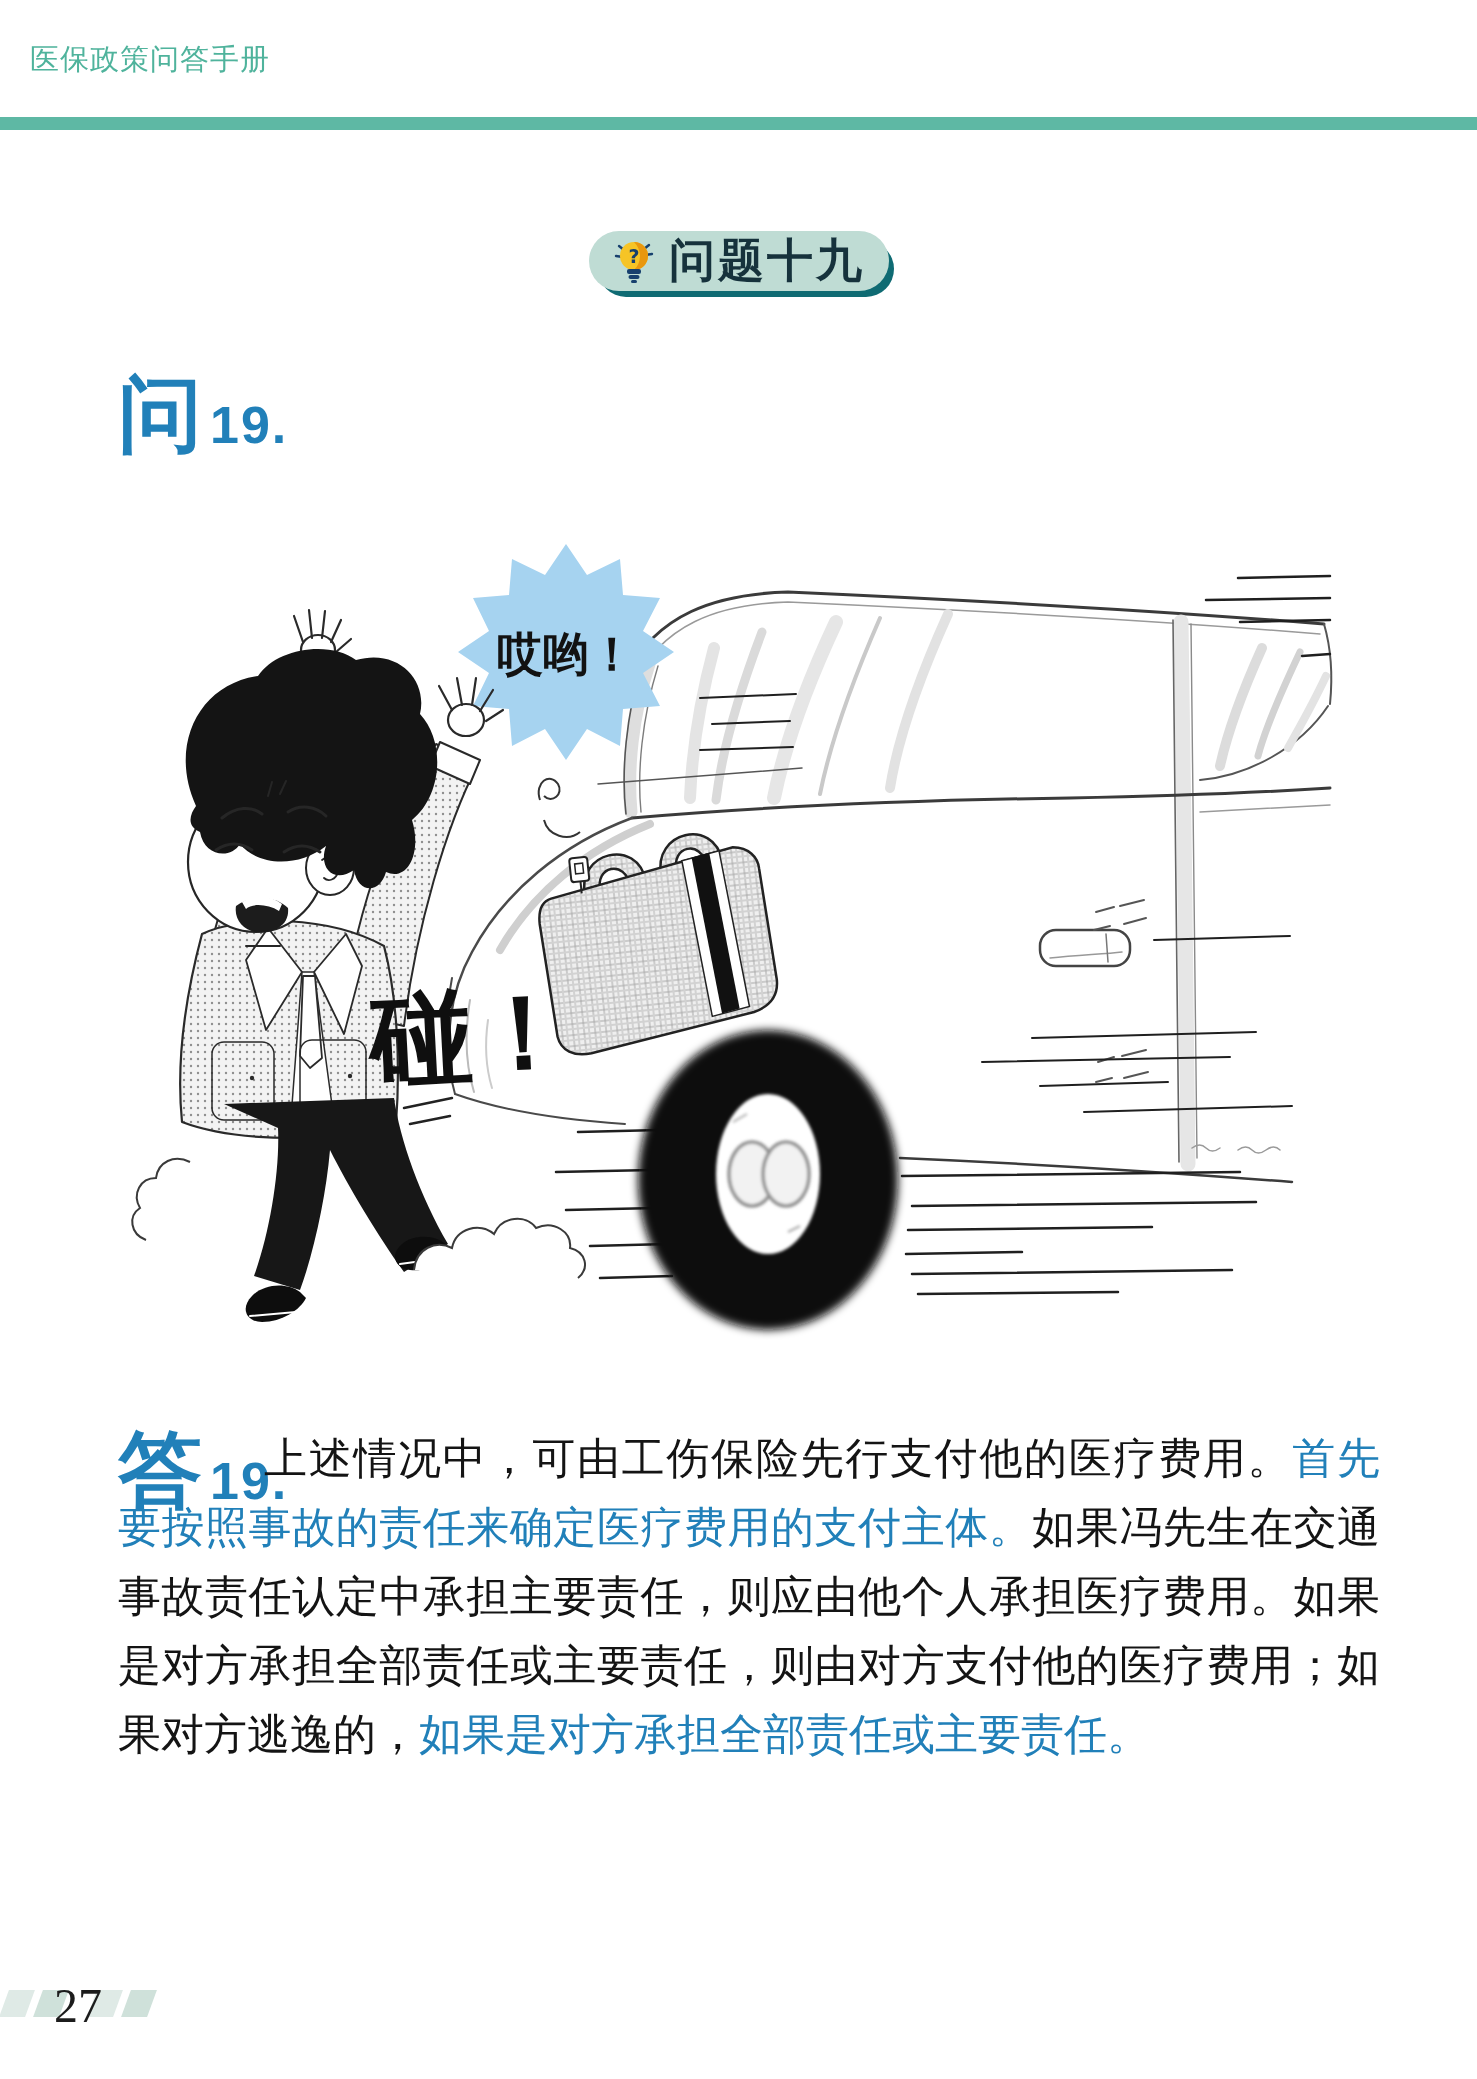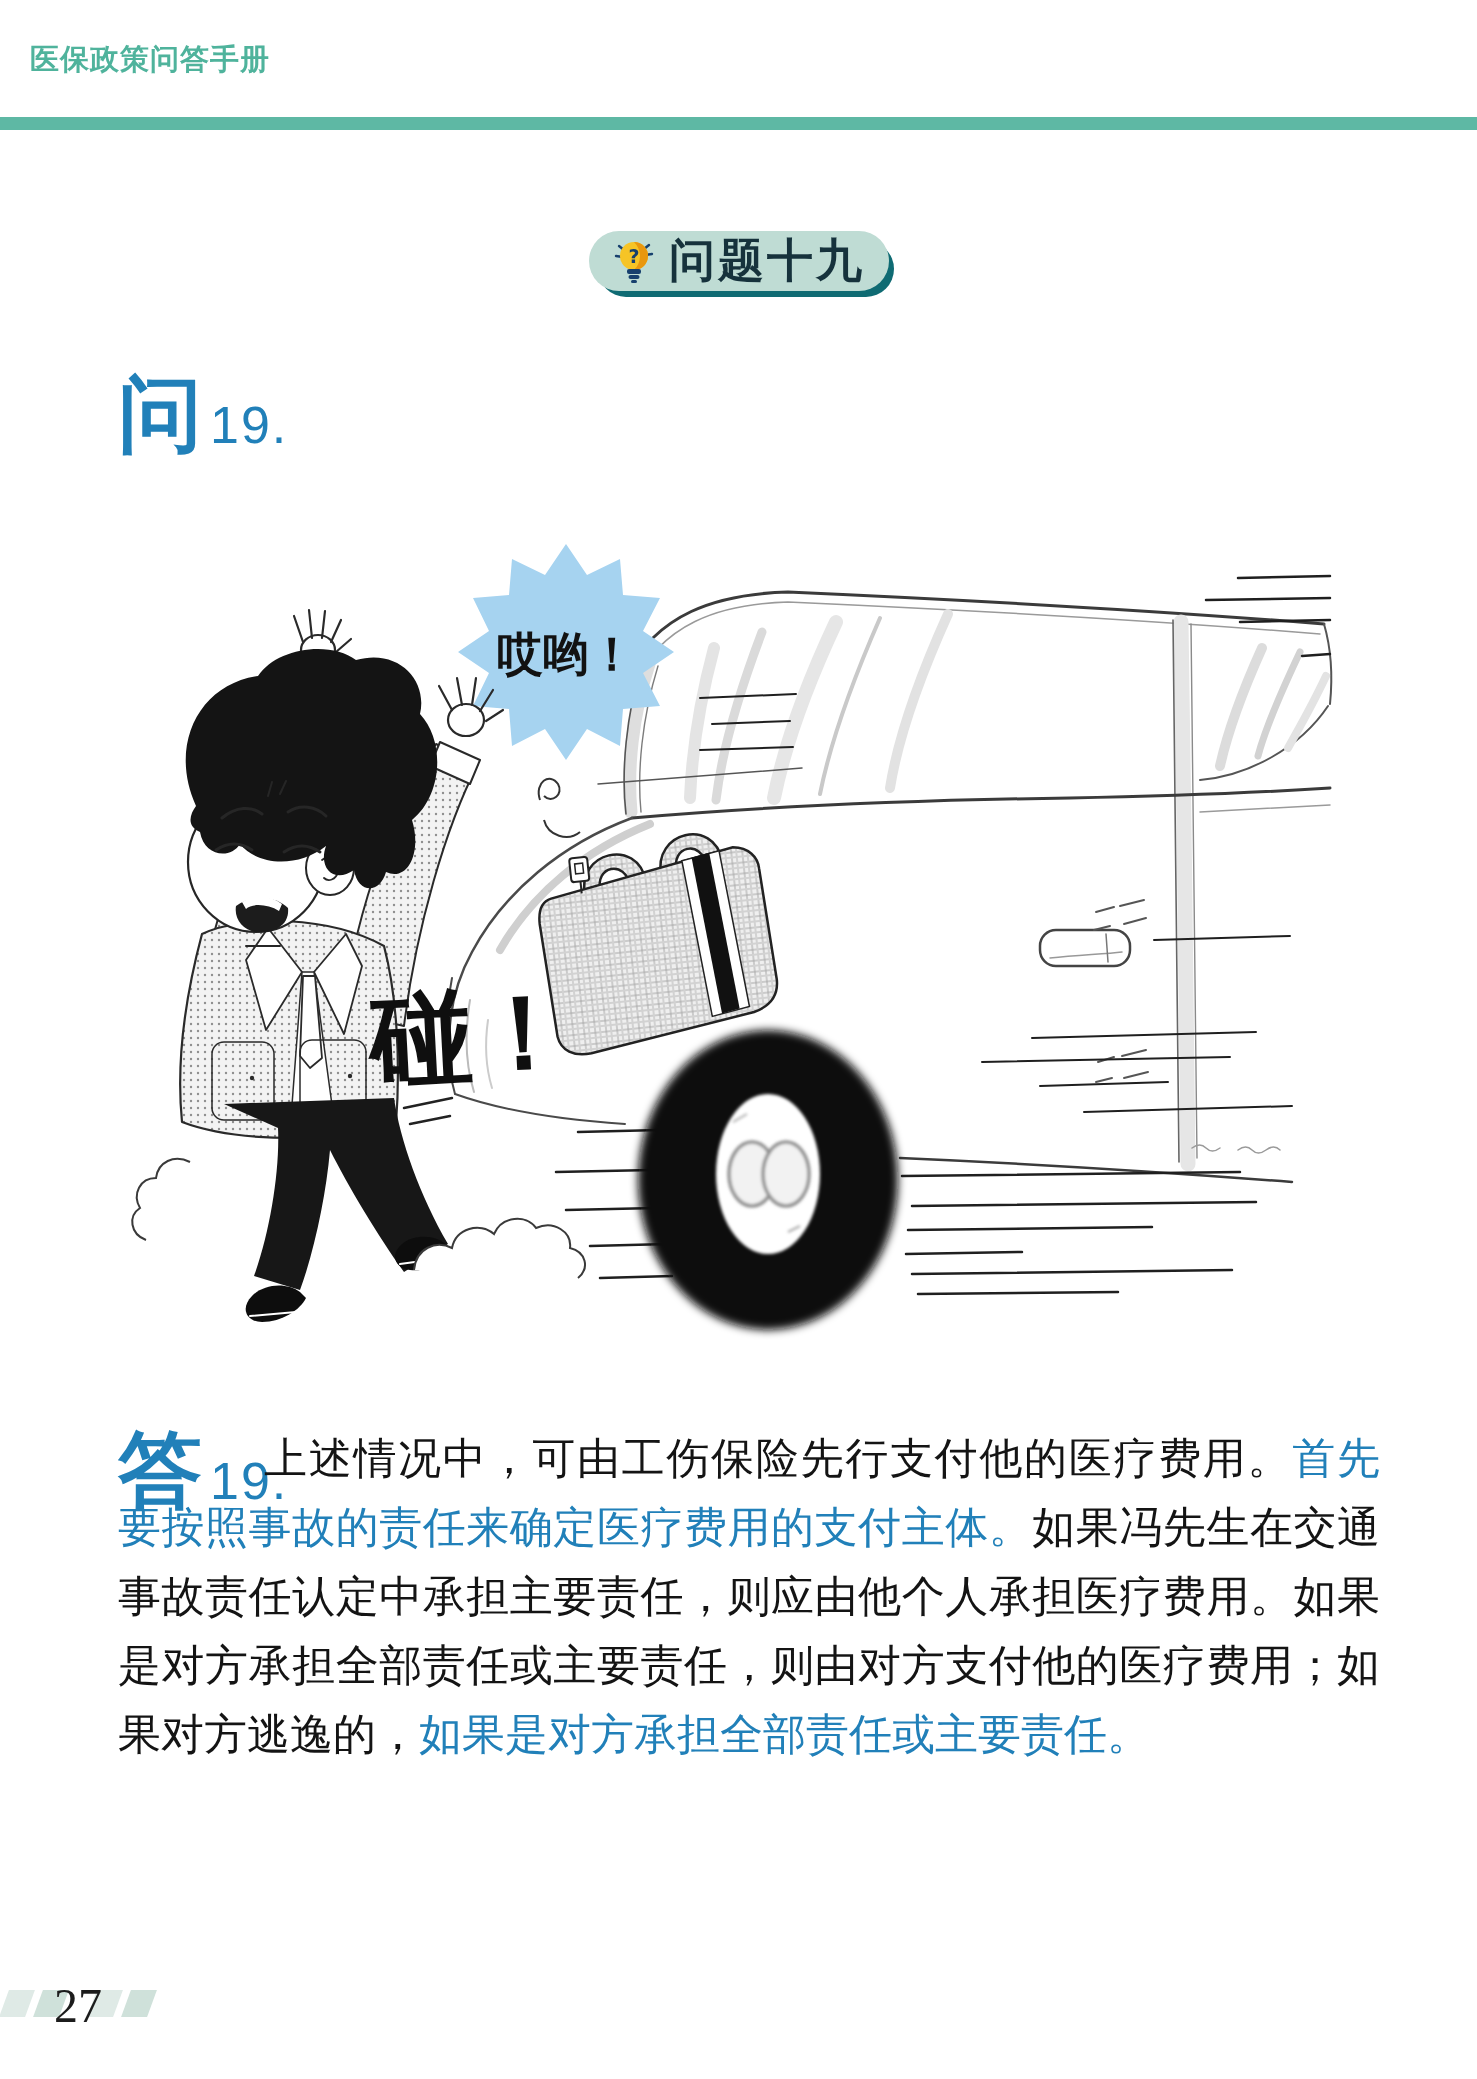--- a/index.html
+++ b/index.html
@@ -1,35 +1,35 @@
 <!DOCTYPE html>
 <html><head>
 <meta charset="utf-8">
 <style>
   html,body{margin:0;padding:0;background:#ffffff;}
   .page{position:relative;width:1477px;height:2079px;background:#ffffff;overflow:hidden;
         font-family:"Liberation Sans","DejaVu Sans",sans-serif;}
 
   
-  .header-title{position:absolute;left:30px;top:40px;font-size:29px;font-weight:700;
+  .header-title{position:absolute;left:30px;top:40px;font-size:29px;font-weight:400;
                 color:#4fb39c;letter-spacing:1px;}
   .header-bar{position:absolute;left:0;top:117px;width:100%;height:13px;background:#5eb8a4;}
 
   
   .badge{position:absolute;left:50%;top:231px;transform:translateX(-50%);
          width:300px;height:60px;border-radius:31px;background:#bfdcd4;
          box-shadow:7px 8px 0 -2px #0f6b73;
          display:flex;align-items:center;justify-content:center;gap:13px;}
   .badge-label{font-size:46px;font-weight:600;color:#16323c;letter-spacing:3px;}
 
   
   .q-block{position:absolute;left:118px;top:368px;width:1268px;display:flex;align-items:center;gap:12px;}
   .marker-box{display:flex;align-items:baseline;flex:0 0 auto;}
   .marker{font-size:84px;line-height:92px;font-weight:700;color:#2180b9;}
-  .marker-num{font-size:52px;font-weight:400;color:#2180b9;margin-left:8px;letter-spacing:2px;}
+  .marker-num{font-size:52px;font-weight:700;color:#2180b9;margin-left:8px;letter-spacing:2px;}
   .q-text{font-size:43px;line-height:52px;color:#141414;}
 
   .a-block{position:absolute;left:118px;top:1424px;width:1262px;
            font-size:43px;line-height:69px;color:#141414;text-align:justify;}
   .a-marker-box{float:left;width:146px;height:62px;display:flex;align-items:baseline;}
   .seg-blue{color:#2180b9;}
   .seg-black{color:#141414;}
 
   
   .illo{position:absolute;left:0;top:0;width:1477px;height:2079px;}

